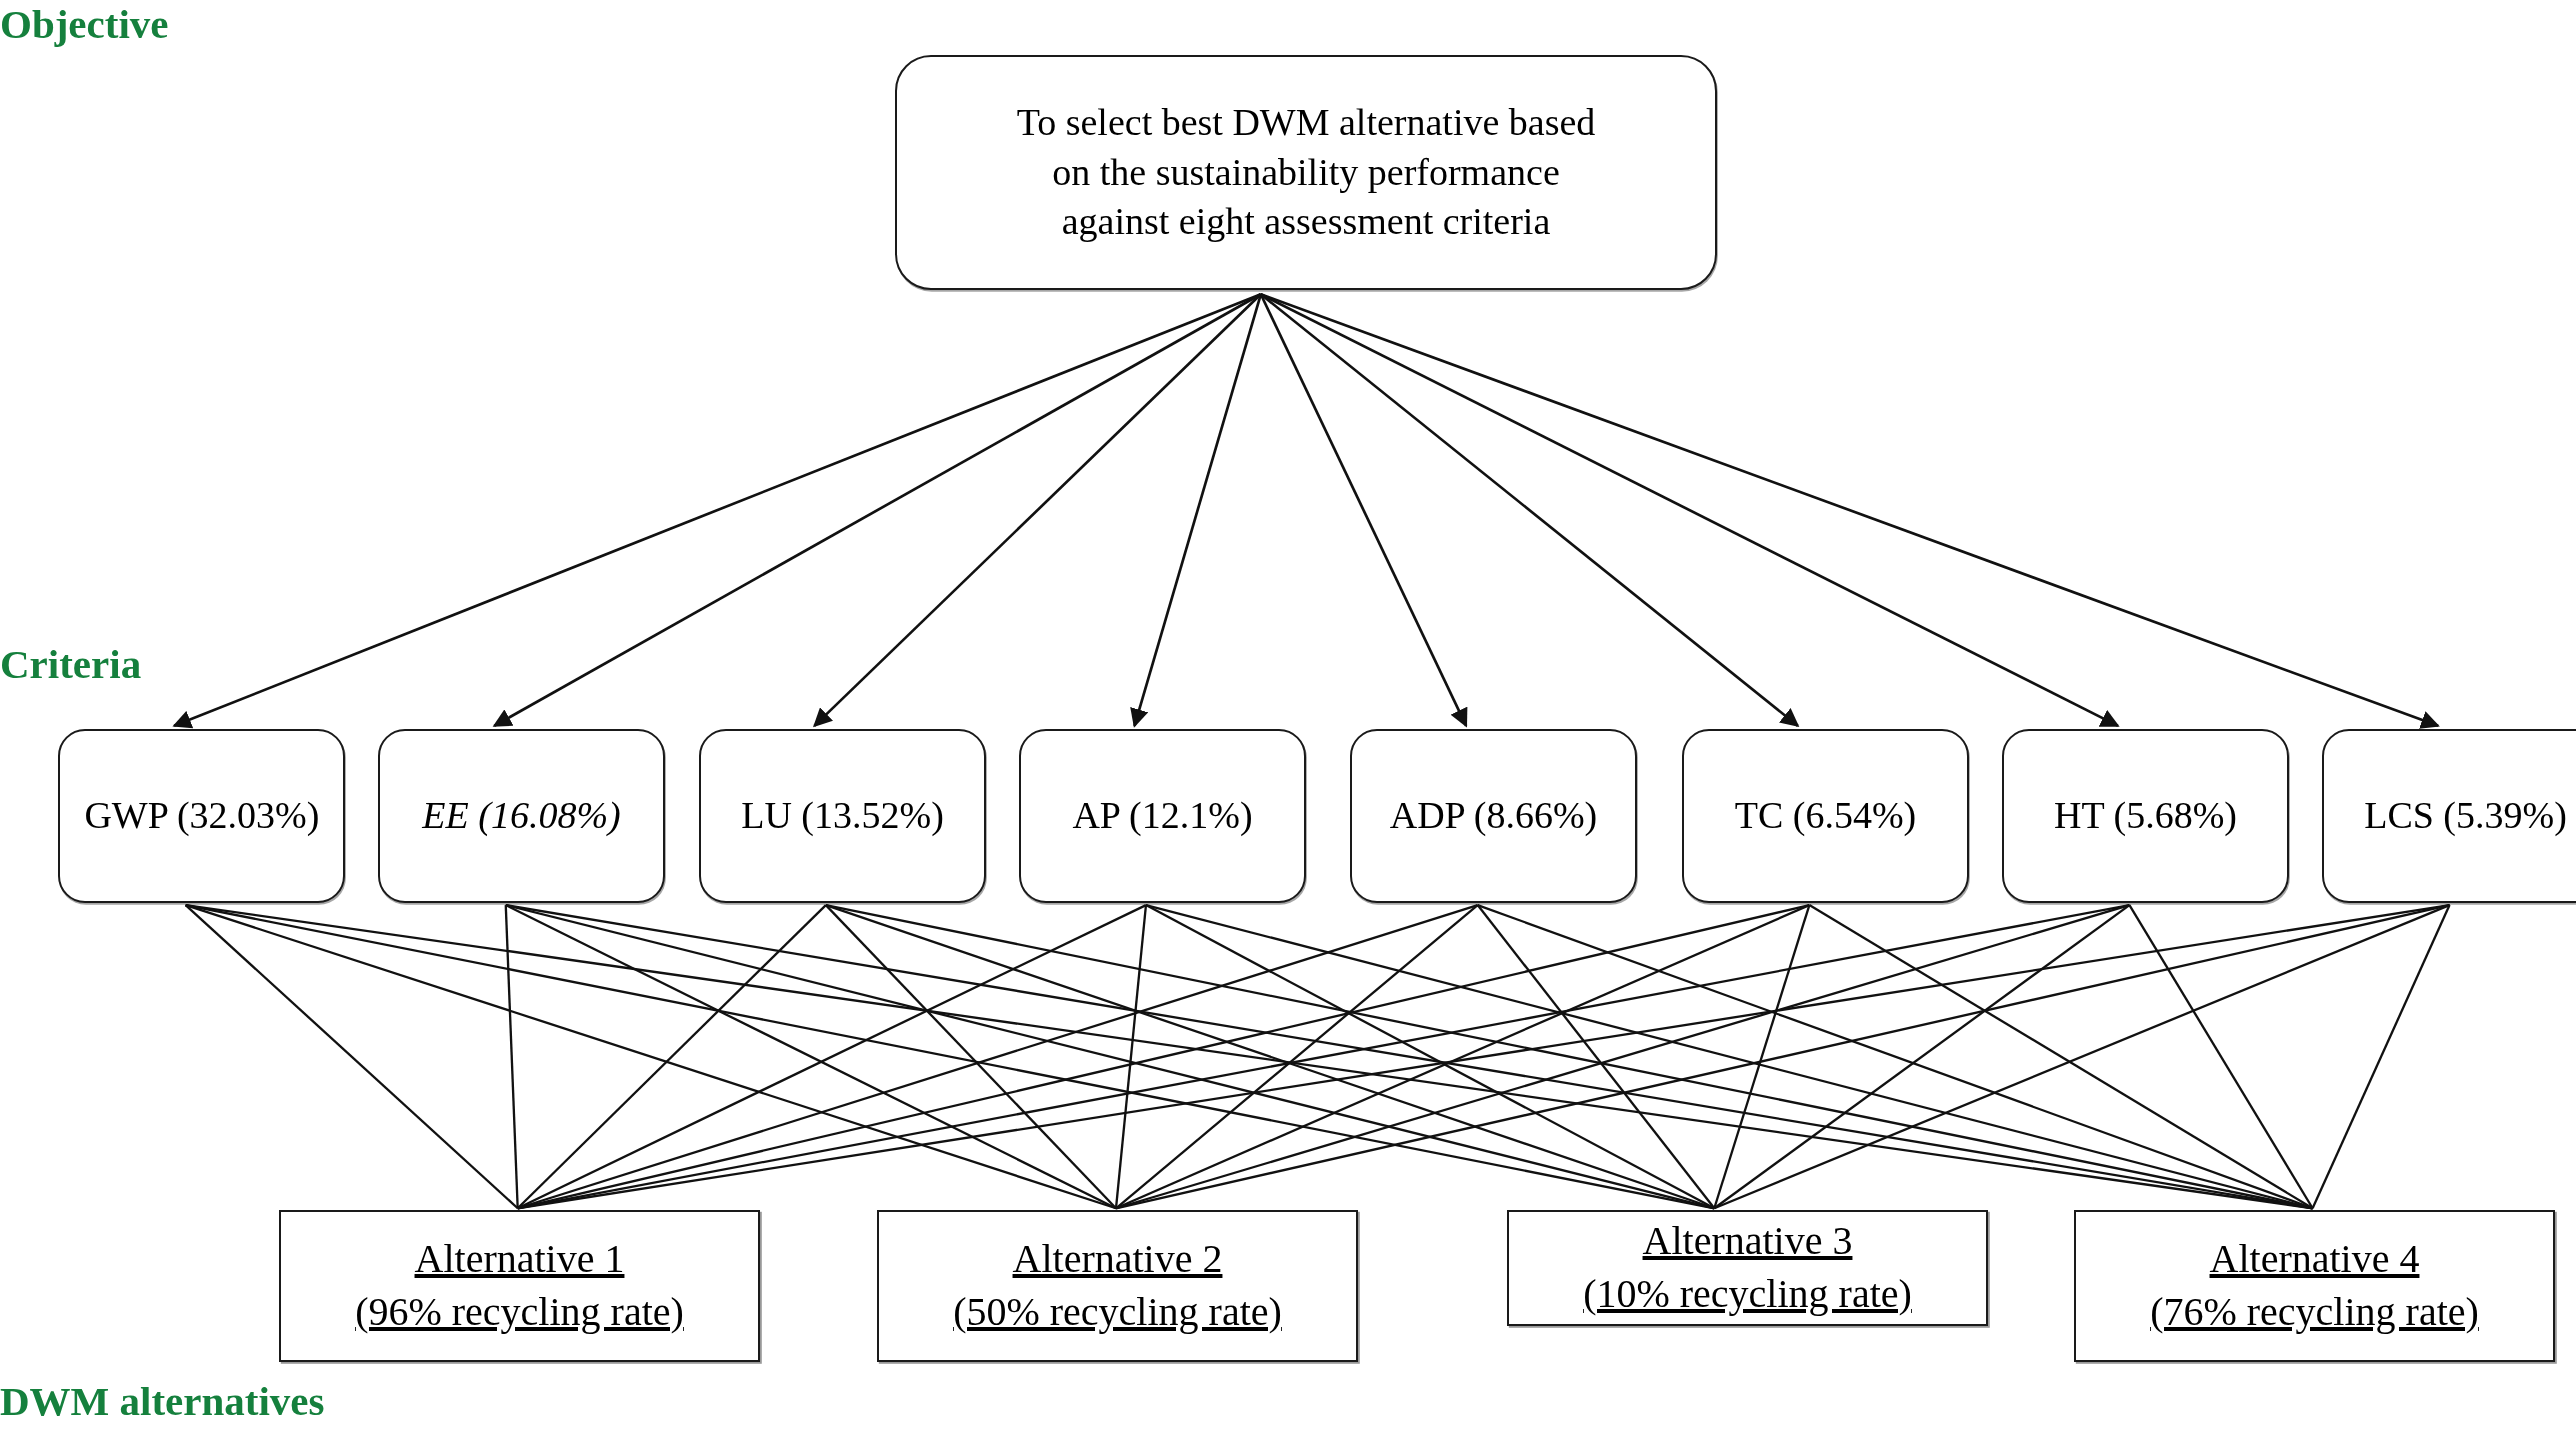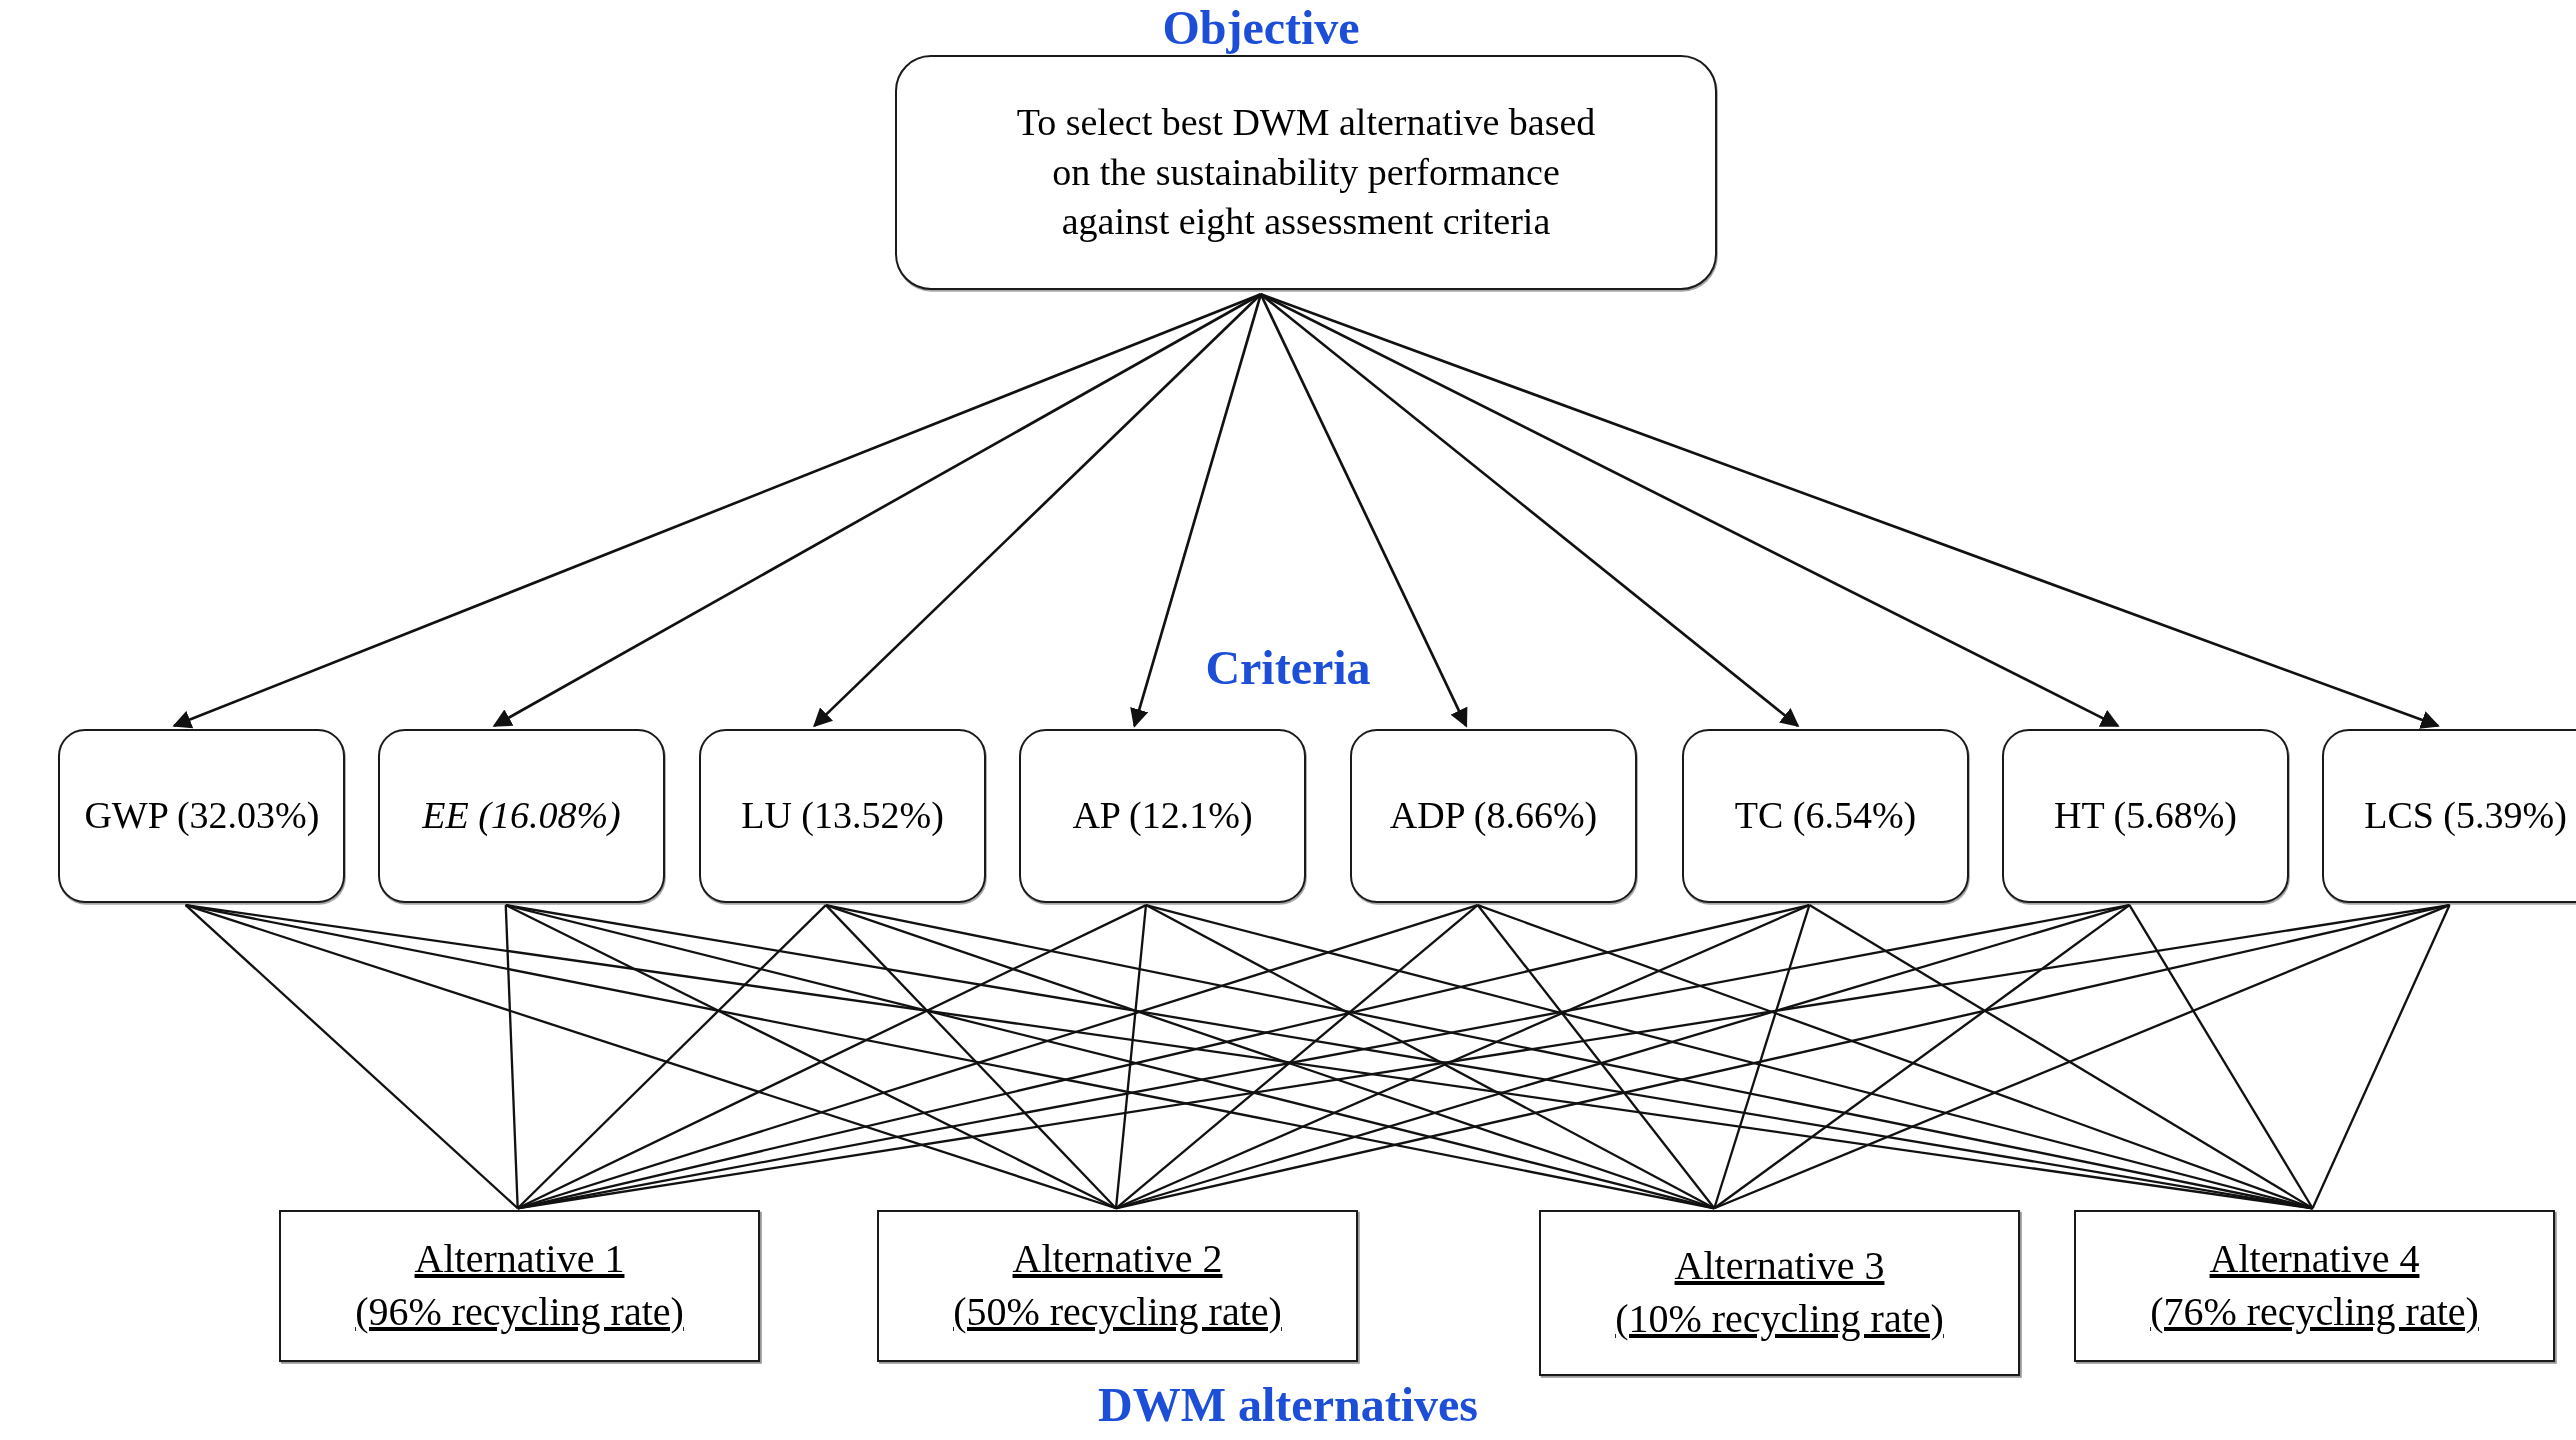--- a/index.html
+++ b/index.html
@@ -60,23 +60,23 @@
     box-shadow: 1.8px 1.8px 0 rgba(0,0,0,0.4);
     text-decoration: underline;
   }
   .node-text {
     display: block;
     width: 100%;
   }
   .band-label {
     position: absolute;
     font-weight: bold;
-    font-size: 48px;
-    color: #1d4ed8;
-    text-align: center;
+    font-size: 41px;
+    color: #15803d;
+    text-align: left;
     white-space: nowrap;
     z-index: 3;
   }
 </style>
 </head>
 <body>
 
 <div id="stage">
 
   <svg id="links" viewBox="0 0 2889 1616" preserveAspectRatio="none" aria-hidden="true">
@@ -166,21 +166,21 @@
       </div>
     </div>
 
   <div id="alternatives-layer">
       <div class="node alternative" style="left: 234px; top: 1210px; width: 481px; height: 152px;">
         <span class="node-text"><span>Alternative 1</span><br><span>(96% recycling rate)</span></span>
       </div>
       <div class="node alternative" style="left: 832px; top: 1210px; width: 481px; height: 152px;">
         <span class="node-text"><span>Alternative 2</span><br><span>(50% recycling rate)</span></span>
       </div>
-      <div class="node alternative" style="left: 1494px; top: 1210px; width: 481px; height: 166px;">
+      <div class="node alternative" style="left: 1462px; top: 1210px; width: 481px; height: 116px;">
         <span class="node-text"><span>Alternative 3</span><br><span>(10% recycling rate)</span></span>
       </div>
       <div class="node alternative" style="left: 2029px; top: 1210px; width: 481px; height: 152px;">
         <span class="node-text"><span>Alternative 4</span><br><span>(76% recycling rate)</span></span>
       </div>
     </div>
 
   <div class="band-label" style="left:0; width:2576px; top:1377px;">DWM alternatives</div>
 
 </div>

